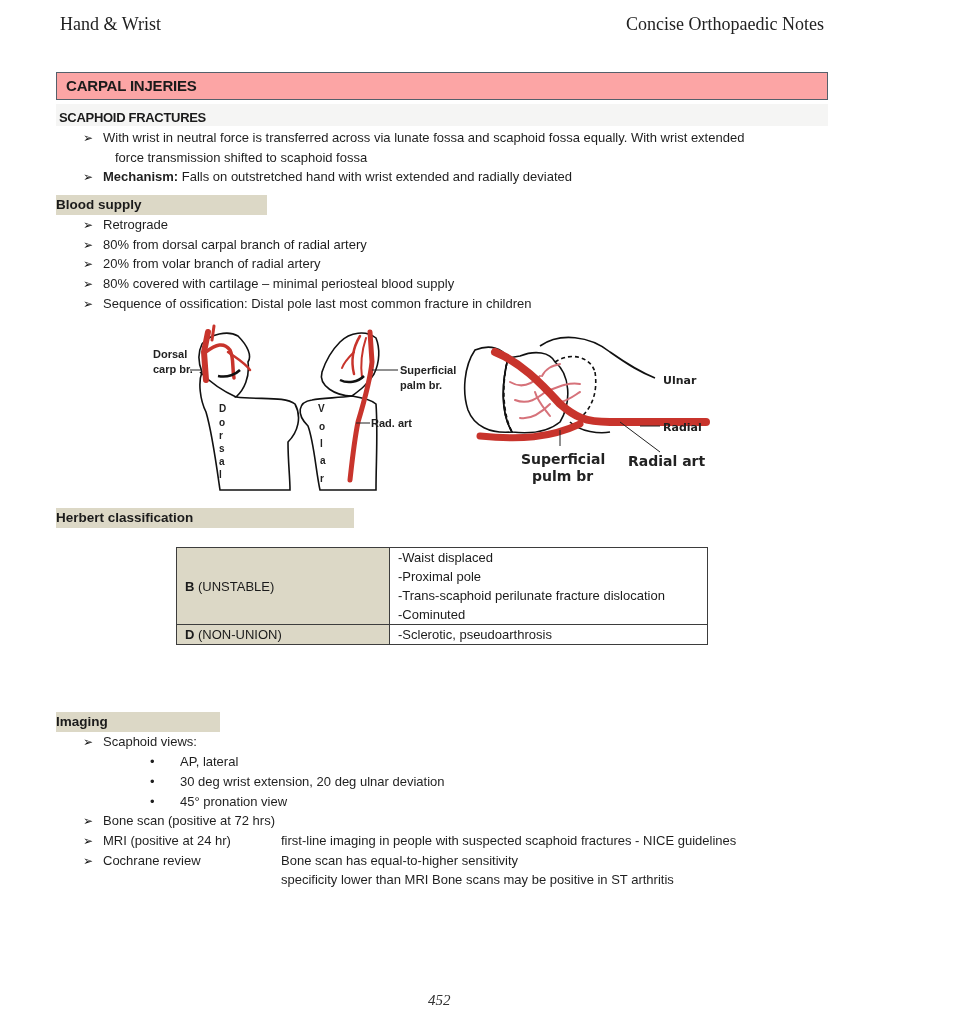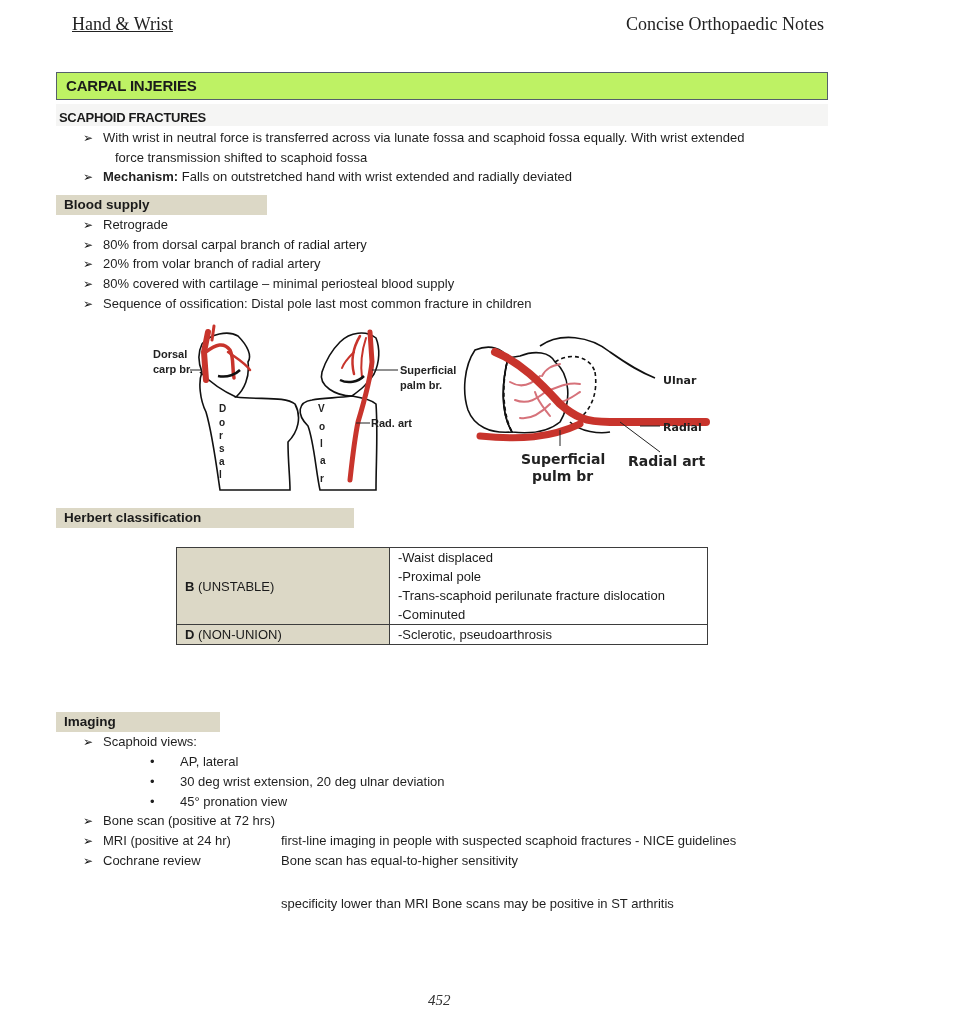--- a/index.html
+++ b/index.html
@@ -1,28 +1,28 @@
 <!DOCTYPE html>
 <html><head>
 <meta charset="utf-8">
 <style>
   * { box-sizing: border-box; margin: 0; padding: 0; }
   html, body { width: 954px; height: 1023px; background: #ffffff; overflow: hidden; }
   body { position: relative; font-family: "Liberation Sans", sans-serif; color: #1a1a1a; }
 
-  .running-left { position: absolute; left: 72px; top: 14px; font-family: "Liberation Serif", serif; font-size: 18px; color: #222; text-decoration: underline; }
+  .running-left { position: absolute; left: 60px; top: 14px; font-family: "Liberation Serif", serif; font-size: 18px; color: #222; }
   .running-right { position: absolute; right: 130px; top: 14px; font-family: "Liberation Serif", serif; font-size: 18px; color: #222; }
 
-  .chapter-box { position: absolute; left: 56px; top: 72px; width: 772px; height: 28px; background: #bef264; border: 1.5px solid #55606b; }
+  .chapter-box { position: absolute; left: 56px; top: 72px; width: 772px; height: 28px; background: #fca5a5; border: 1.5px solid #55606b; }
   .chapter-box span { position: absolute; left: 9px; top: 4px; font-size: 15px; font-weight: bold; color: #1b1b1b; letter-spacing: -0.2px; }
 
   .sub-band { position: absolute; left: 56px; top: 104px; width: 772px; height: 22px; background: #f5f5f4; }
   .sub-title { position: absolute; left: 59px; top: 110px; font-size: 13px; font-weight: bold; color: #1b1b1b; letter-spacing: -0.3px; }
 
-  .section-label { position: absolute; height: 20px; background: #dcd8c6; font-size: 13.5px; font-weight: bold; padding-left: 8px; line-height: 20px; color: #1b1b1b; }
+  .section-label { position: absolute; height: 20px; background: #dcd8c6; font-size: 13.5px; font-weight: bold; padding-left: 0; line-height: 20px; color: #1b1b1b; }
 
   .bullet { position: absolute; font-size: 13px; color: #1f1f1f; white-space: nowrap; line-height: 16px; }
   .bullet .arrow { position: absolute; left: -20px; top: 0; font-size: 12px; color: #111; }
   .bullet b { font-weight: bold; }
   .dot { position: absolute; font-size: 13px; color: #1f1f1f; line-height: 16px; white-space: nowrap; }
   .dot .d { position: absolute; left: -30px; top: 0; }
 
   .fig { position: absolute; left: 140px; top: 322px; width: 580px; height: 180px; }
 
   table.herbert { position: absolute; left: 176px; top: 547px; width: 532px; border-collapse: collapse; font-size: 13px; color: #1b1b1b; }
@@ -196,15 +196,15 @@
   <span class="arrow">➢</span><span>Bone scan (positive at 72 hrs)</span>
 </div>
 <div class="bullet" style="left:103px; top:833px;">
   <span class="arrow">➢</span><span>MRI (positive at 24 hr)</span>
 </div>
 <div class="img-col2" style="top:833px;">first-line imaging in people with suspected scaphoid fractures - NICE guidelines</div>
 <div class="bullet" style="left:103px; top:853px;">
   <span class="arrow">➢</span><span>Cochrane review</span>
 </div>
 <div class="img-col2" style="top:853px;">Bone scan has equal-to-higher sensitivity</div>
-<div class="img-col2" style="top:896px;">specificity lower than MRI Bone scans may be positive in ST arthritis</div>
+<div class="img-col2" style="top:872px;">specificity lower than MRI Bone scans may be positive in ST arthritis</div>
 
 <div class="page-num">452</div>
 
 </body></html>

